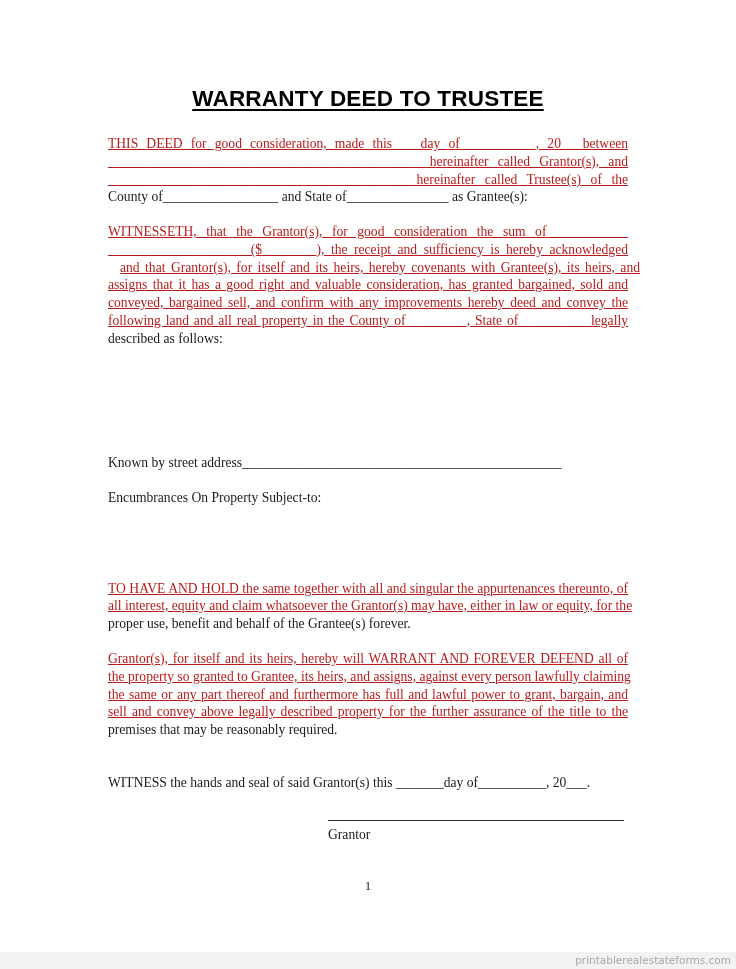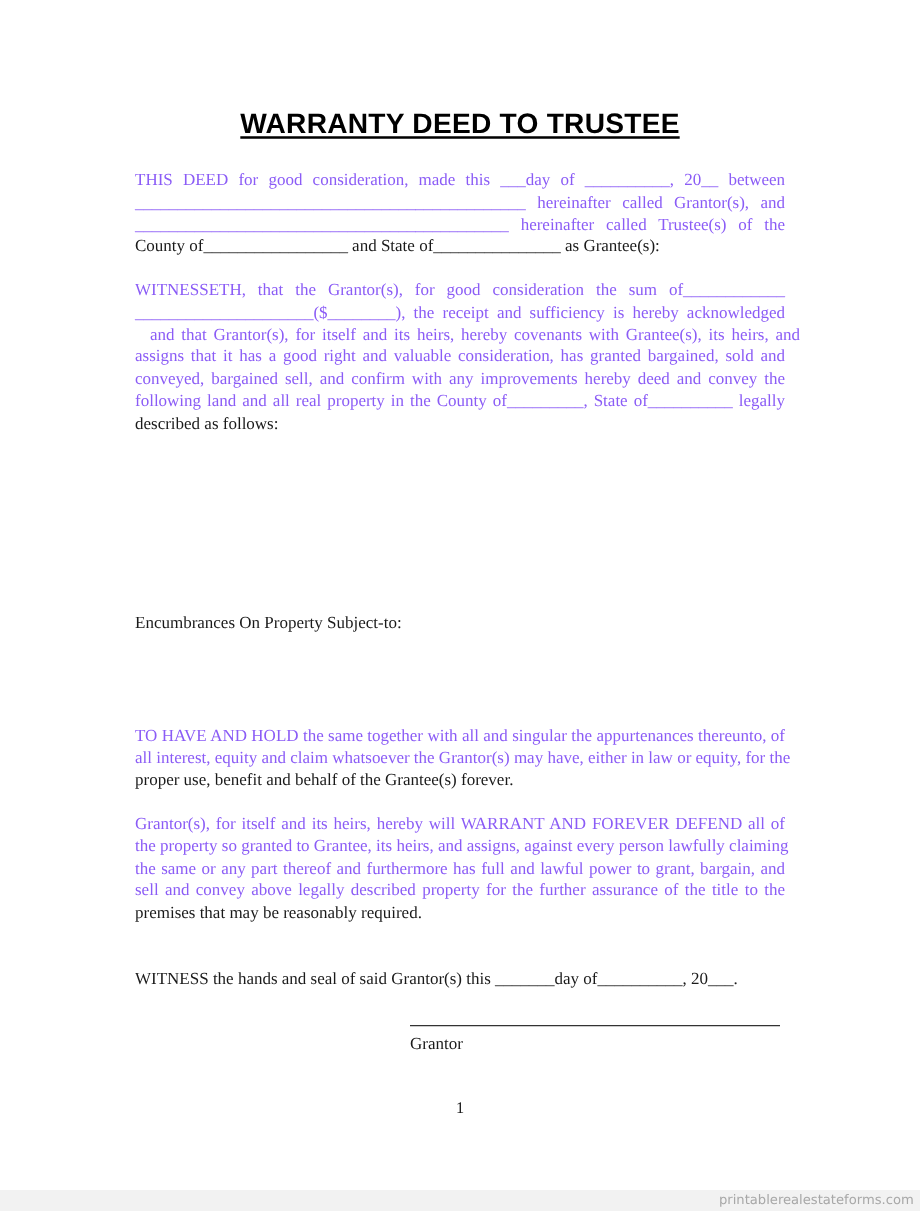--- a/index.html
+++ b/index.html
@@ -46,24 +46,25 @@
       white-space: pre;
       color: #1a1a1a;
     }
     .l-left { left: 108px; }
     .justify {
       position: absolute;
       left: 108px;
       width: 520px;
       font-size: 13.6px;
       line-height: 17.8px;
-      color: #8b5cf6;
+      color: #b91c1c;
       text-align: justify;
       text-align-last: justify;
       white-space: nowrap;
+      text-decoration: underline;
     }
     .sig-line {
       position: absolute;
       left: 328px;
       top: 820px;
       width: 296px;
       border-bottom: 1px solid #333;
     }
     .footer {
       position: absolute;
@@ -105,20 +106,21 @@
   <div class="line l-left" style="top:188px;">County of_________________ and State of_______________ as Grantee(s):</div>
 
   <div class="justify" style="top:223px;">    WITNESSETH, that the Grantor(s), for good consideration the sum of____________</div>
   <div class="justify" style="top:241px;">_____________________($________), the receipt and sufficiency is hereby acknowledged</div>
   <div class="justify" style="top:259px;margin-left:12px;">and that Grantor(s), for itself and its heirs, hereby covenants with Grantee(s), its heirs, and</div>
   <div class="justify" style="top:276px;">assigns that it has a good right and valuable consideration, has granted bargained, sold and</div>
   <div class="justify" style="top:294px;">conveyed, bargained sell, and confirm with any improvements hereby deed and convey the</div>
   <div class="justify" style="top:312px;">following land and all real property in the County of_________, State of__________ legally</div>
   <div class="line l-left" style="top:330px;">described as follows:</div>
 
+  <div class="line l-left" style="top:454px;">Known by street address_______________________________________________</div>
 
   <div class="line l-left" style="top:489px;">Encumbrances On Property Subject-to:</div>
 
   <div class="justify" style="top:580px;">TO HAVE AND HOLD the same together with all and singular the appurtenances thereunto, of</div>
   <div class="justify" style="top:597px;">all interest, equity and claim whatsoever the Grantor(s) may have, either in law or equity, for the</div>
   <div class="line l-left" style="top:615px;">proper use, benefit and behalf of the Grantee(s) forever.</div>
 
   <div class="justify" style="top:650px;">Grantor(s), for itself and its heirs, hereby will WARRANT AND FOREVER DEFEND all of</div>
   <div class="justify" style="top:668px;">the property so granted to Grantee, its heirs, and assigns, against every person lawfully claiming</div>
   <div class="justify" style="top:686px;">the same or any part thereof and furthermore has full and lawful power to grant, bargain, and</div>

